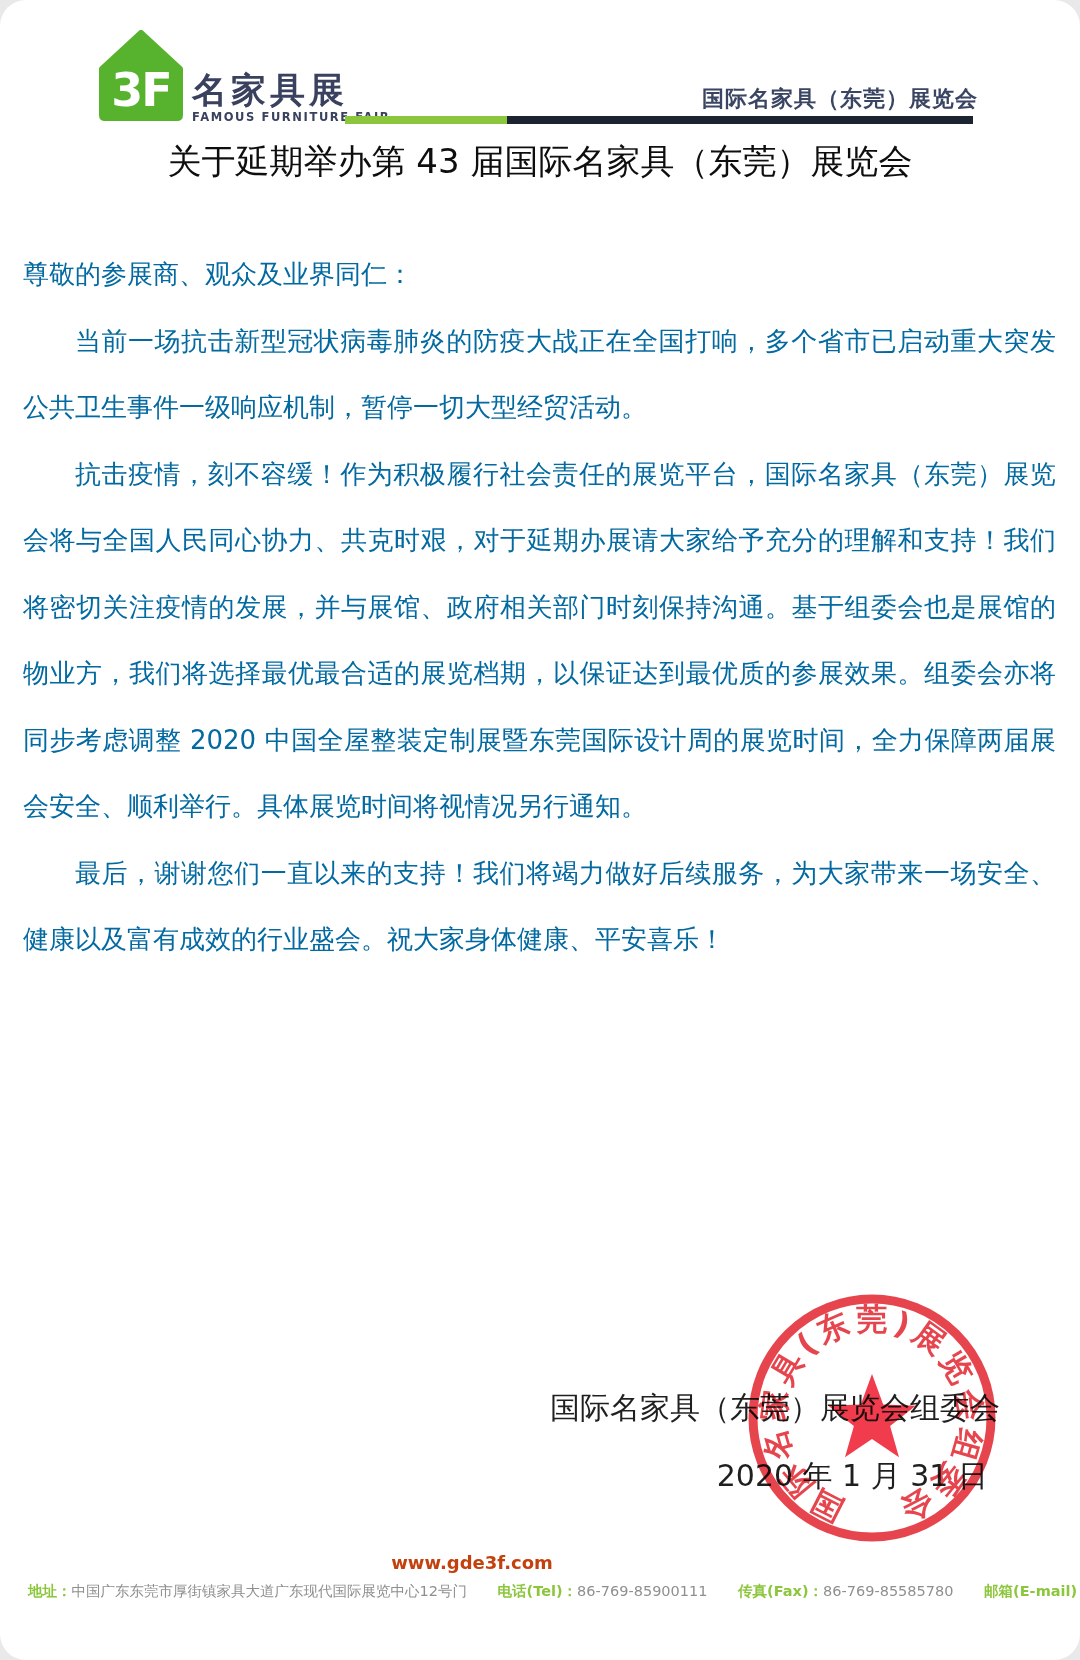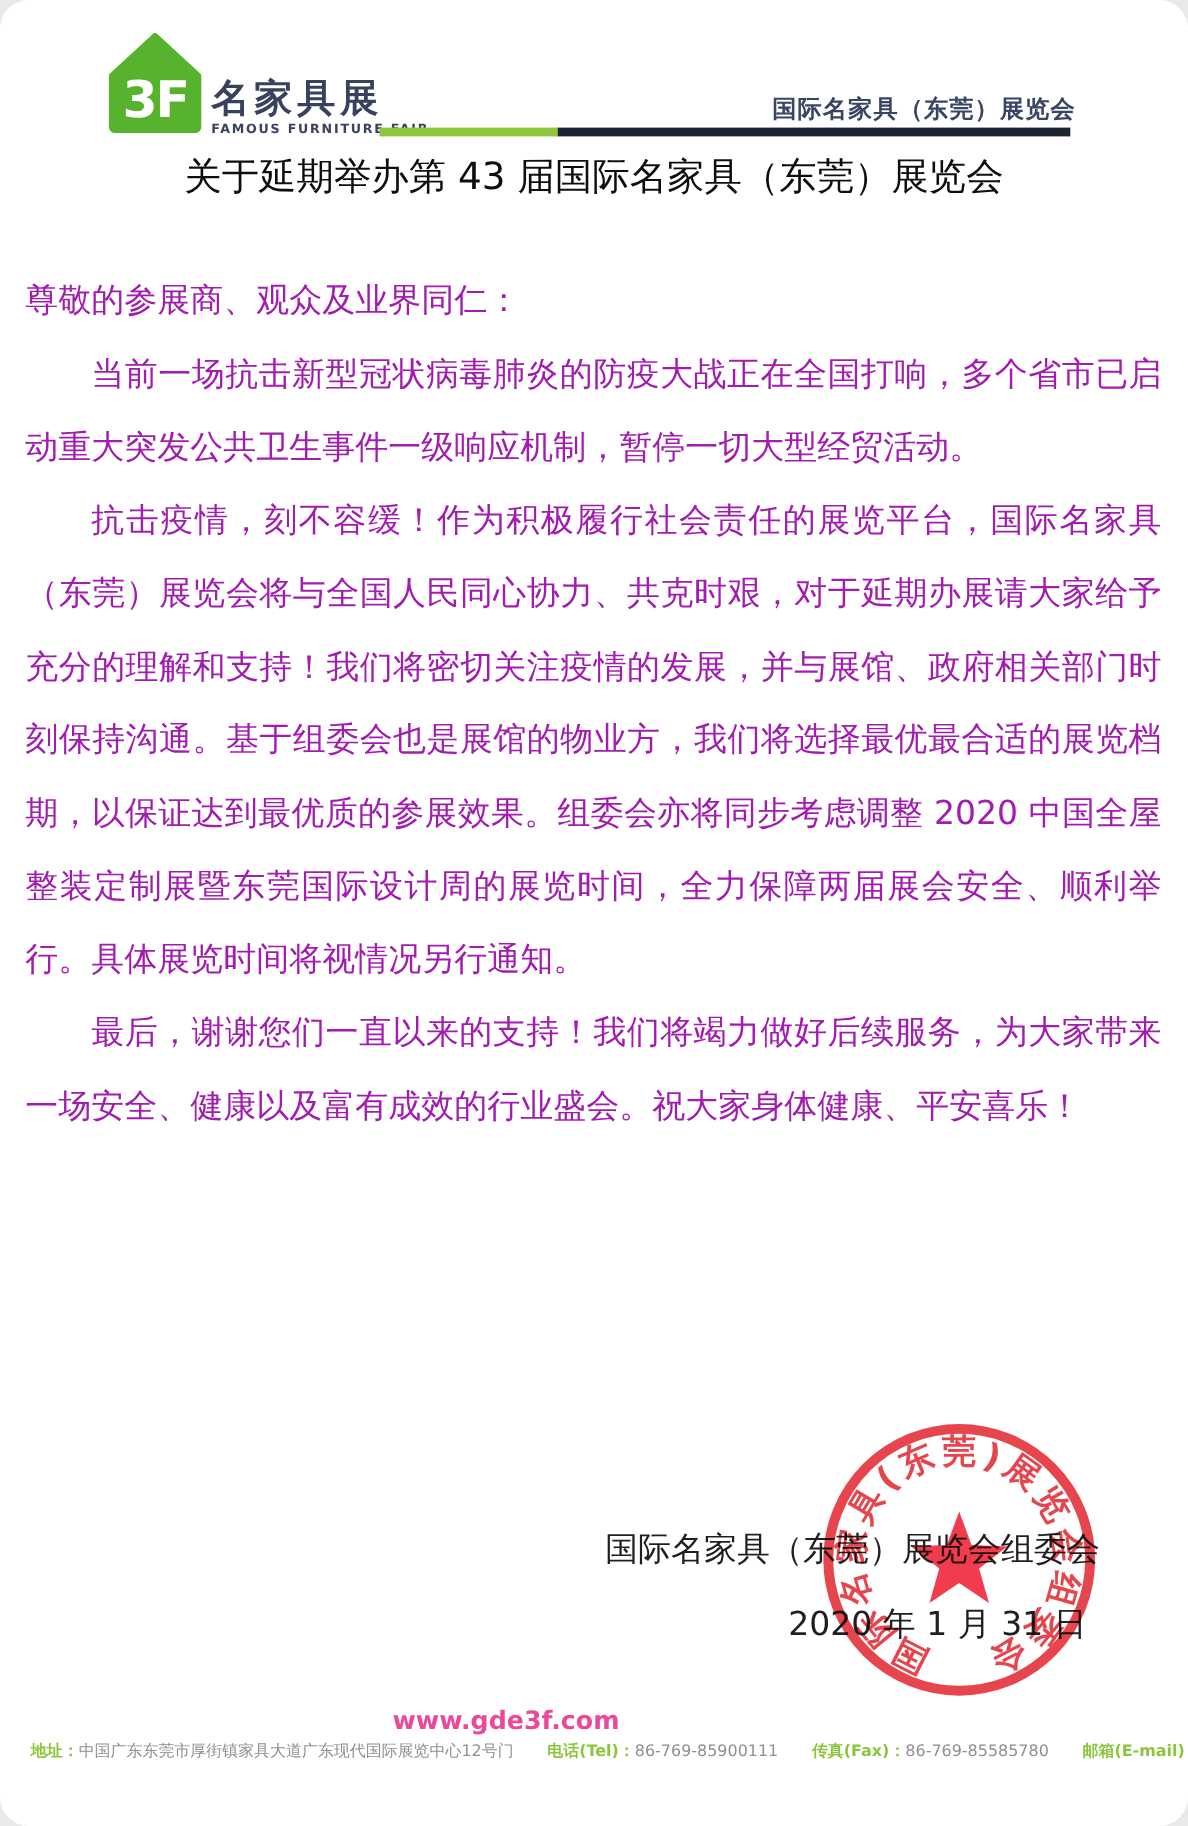--- a/index.html
+++ b/index.html
@@ -24,34 +24,34 @@
   .hdr-rule .seg-dark  { position:absolute; left:162px; top:0; width:466px; height:8px; background:#1b2430; }
   
   .doc-title {
     position:absolute; top:132px; left:0; width:100%;
     text-align:center; font-weight:normal; color:#0e0e0e;
     font-size:34px; line-height:59px;
   }
   
   .doc-body {
     position:absolute; top:241px; left:23px; right:24px;
-    font-size:30px; line-height:66.5px; color:#a21caf;
+    font-size:26px; line-height:66.5px; color:#0369a1;
     text-align:justify;
   }
   .doc-body p { text-indent:2em; text-align:justify; text-align-last:left; }
   .doc-body p.salutation { text-indent:0; }
   
   .sig-org  { position:absolute; right:80px; top:1388px; font-size:30px; color:#1f1f1f; }
   .sig-date { position:absolute; right:92px; top:1456px; font-size:30px; color:#1f1f1f; }
   
   .stamp { position:absolute; left:742px; top:1288px; mix-blend-mode:multiply; opacity:0.92; }
   
   .footer-site {
-    position:absolute; top:1552px; left:0; width:920px; text-align:center;
-    font-size:23px; font-weight:bold; color:#ec4899;
+    position:absolute; top:1552px; left:12px; width:920px; text-align:center;
+    font-size:18px; font-weight:bold; color:#c2410c;
   }
   .footer-line1 { position:absolute; top:1582px; left:28px; width:1040px; font-size:14.5px; color:#8f8f8f; white-space:nowrap; }
   .footer-line2 { position:absolute; top:1607px; left:28px; width:1040px; font-size:14.5px; color:#8f8f8f; }
   .f-label { color:#8cc63c; font-weight:bold;text-align:center; }
   .f-gap { display:inline-block; width:26px; }
 </style>
 </head>
 <body>
 
 <div class="page">

